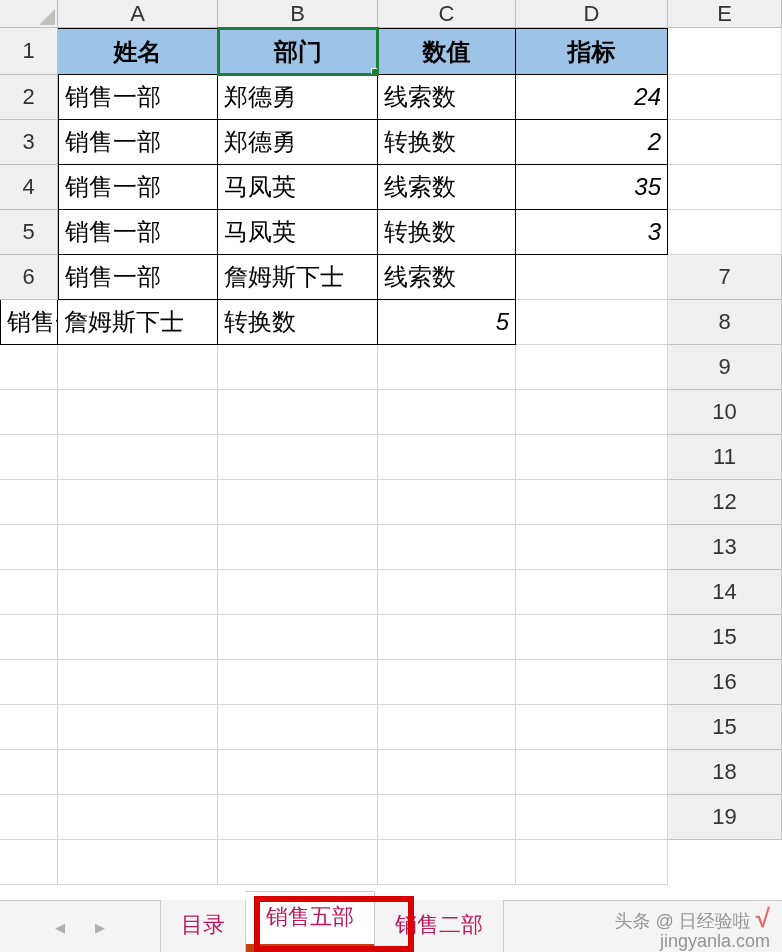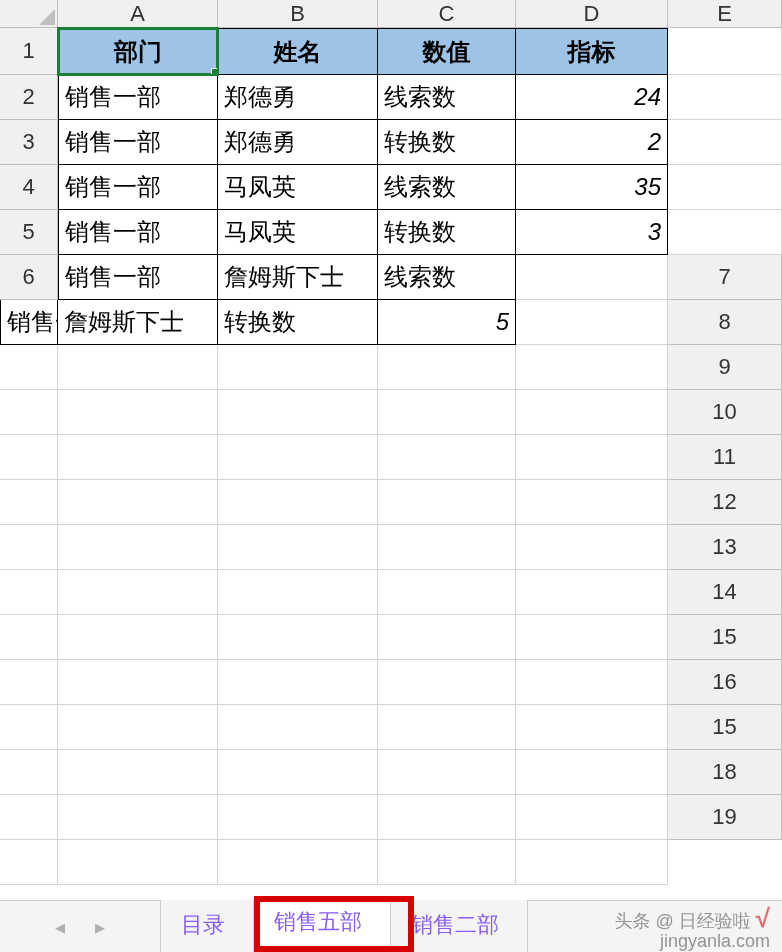--- a/index.html
+++ b/index.html
@@ -103,29 +103,29 @@
     font-size: 20px;
   }
   .nav span { cursor: default; }
   .tabs {
     display: flex;
     align-items: flex-end;
     height: 100%;
     border-left: 1px solid #ccc;
   }
   .tab {
-    padding: 10px 28px 12px 20px;
+    padding: 10px 20px 12px 20px;
     font-size: 22px;
-    color: #8b5cf6;
+    color: #be185d;
     border-right: 1px solid #ccc;
     background: #f4f4f4;
   }
   .tab.active {
     background: #fff;
-    border-bottom: 3px solid #c2410c;
+    border-bottom: 8px solid #c2410c;
     border-top: 1px solid #ccc;
     position: relative;
     z-index: 2;
   }
   .redbox {
     position: absolute;
     border: 6px solid #d80000;
     pointer-events: none;
     z-index: 5;
   }
@@ -153,22 +153,22 @@
         <polygon points="16,0 16,16 0,16" fill="#bfbfbf"></polygon>
       </svg>
   </div>
   <div class="colhdr">A</div>
   <div class="colhdr">B</div>
   <div class="colhdr">C</div>
   <div class="colhdr">D</div>
   <div class="colhdr">E</div>
 
   <div class="rowhdr r1">1</div>
+  <div class="cell r1 hdrcell data-border data-border-top">姓名</div>
   <div class="cell r1 hdrcell data-border data-border-top data-border-left sel">部门</div>
-  <div class="cell r1 hdrcell data-border data-border-top">姓名</div>
   <div class="cell r1 hdrcell data-border data-border-top">数值</div>
   <div class="cell r1 hdrcell data-border data-border-top">指标</div>
   <div class="cell r1"></div>
 
   <div class="rowhdr rN">2</div>
   <div class="cell rN data-border data-border-left">销售一部</div>
   <div class="cell rN data-border">郑德勇</div>
   <div class="cell rN data-border">线索数</div>
   <div class="cell rN data-border num">24</div>
   <div class="cell rN"></div>

